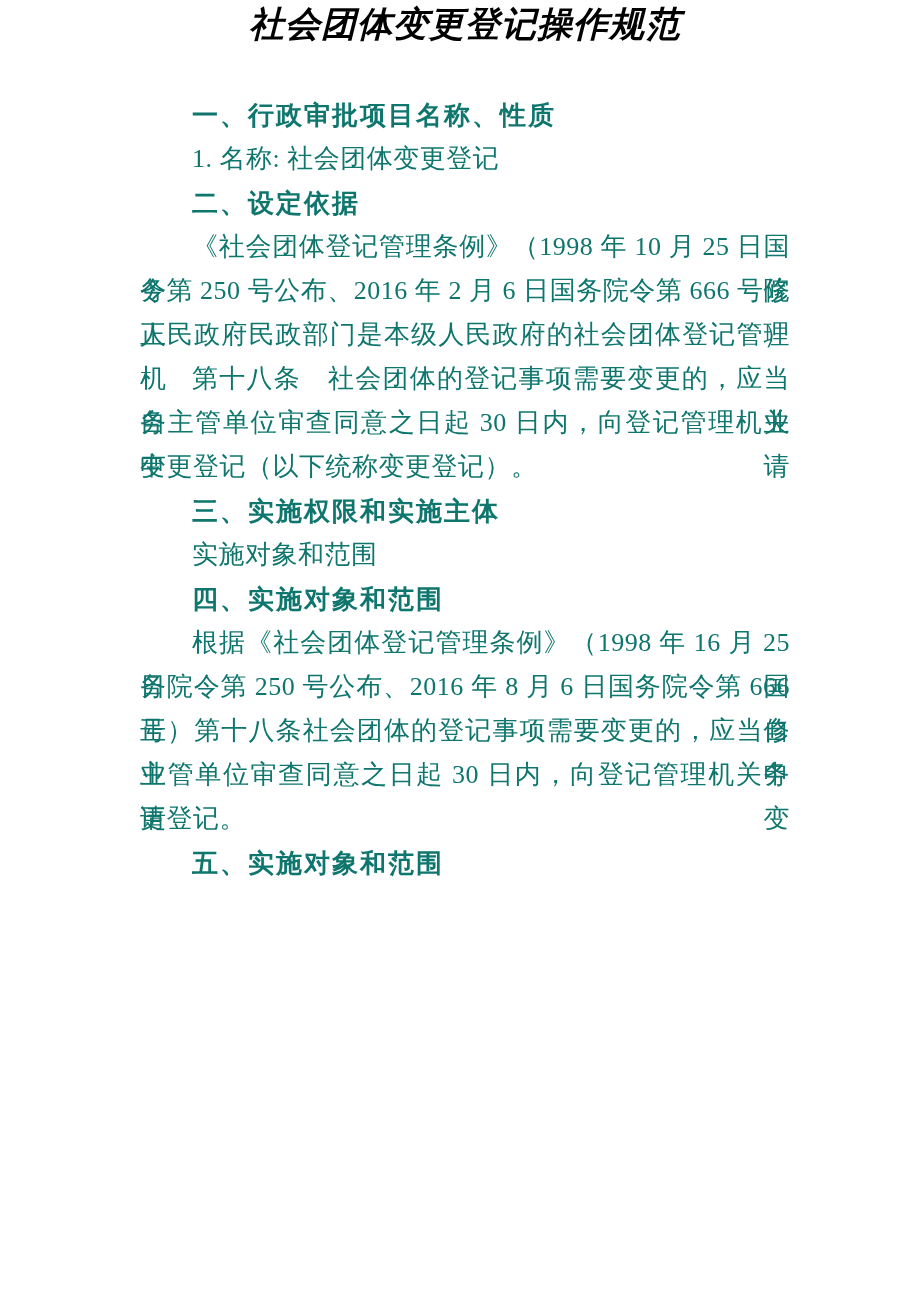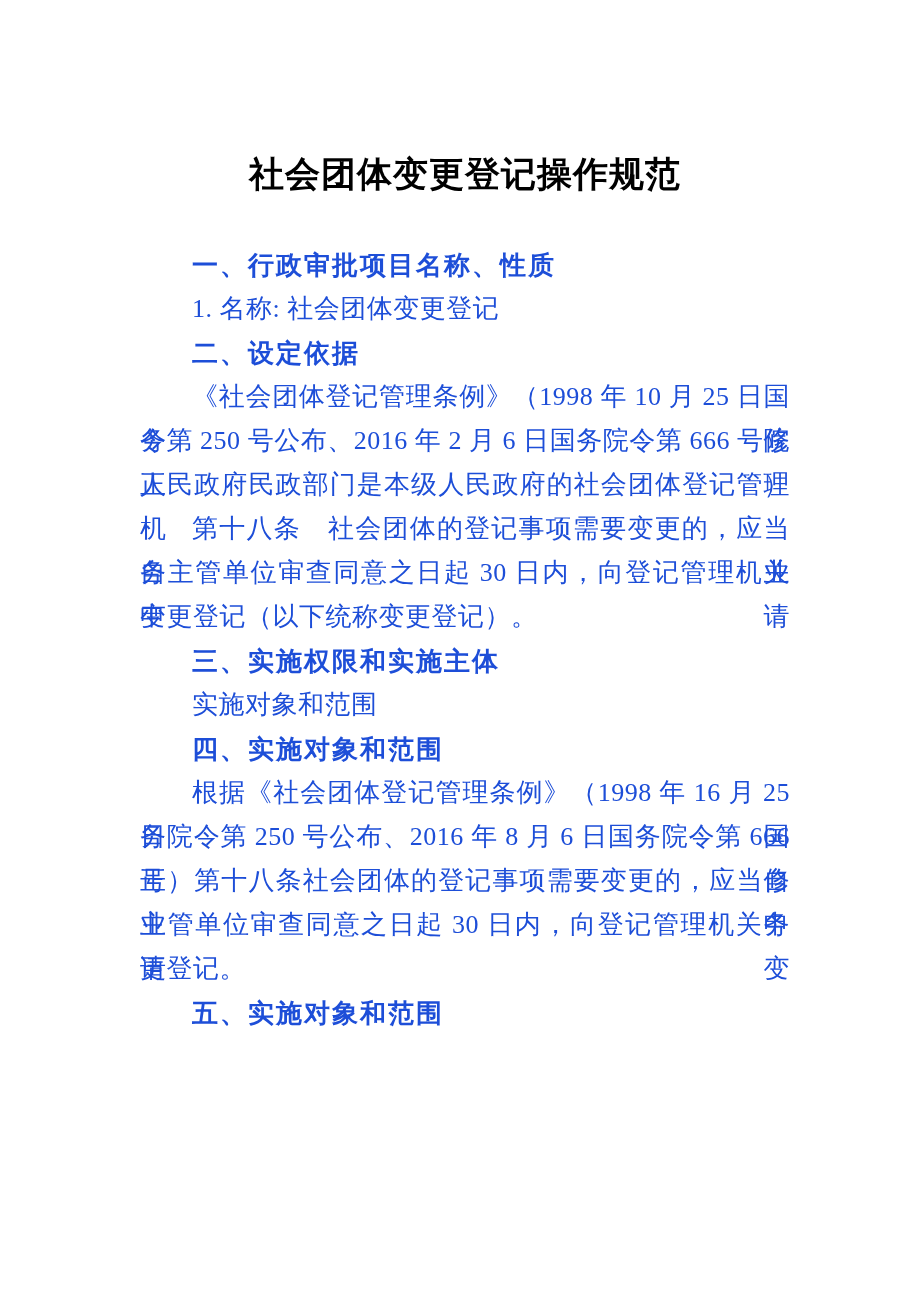--- a/index.html
+++ b/index.html
@@ -10,40 +10,40 @@
   .page {
     position: relative;
     width: 920px;
     height: 1302px;
     background: #ffffff;
     color: #000000;
     overflow: hidden;
   }
   .doc-title {
     margin: 0;
-    padding-top: 150px;
     margin-left: 140px;
     width: 650px;
     text-align: center;
     font-family: "Liberation Sans", "DejaVu Sans", sans-serif;
     font-weight: bold;
     font-size: 35px;
     line-height: 47px;
     letter-spacing: 1px;
     white-space: nowrap;
+    font-style: italic;
   }
   .blank-line {
     height: 46px;
   }
   .doc-body {
     margin-left: 140px;
     width: 650px;
     font-family: "Liberation Serif", "DejaVu Serif", serif;
     font-size: 26px;
-    color: #1d4ed8;
+    color: #0f766e;
   }
   .line {
     height: 44px;
     line-height: 44px;
     letter-spacing: 0.5px;
     text-align: left;
   }
   .line.indent {
     text-indent: 52px;
   }

